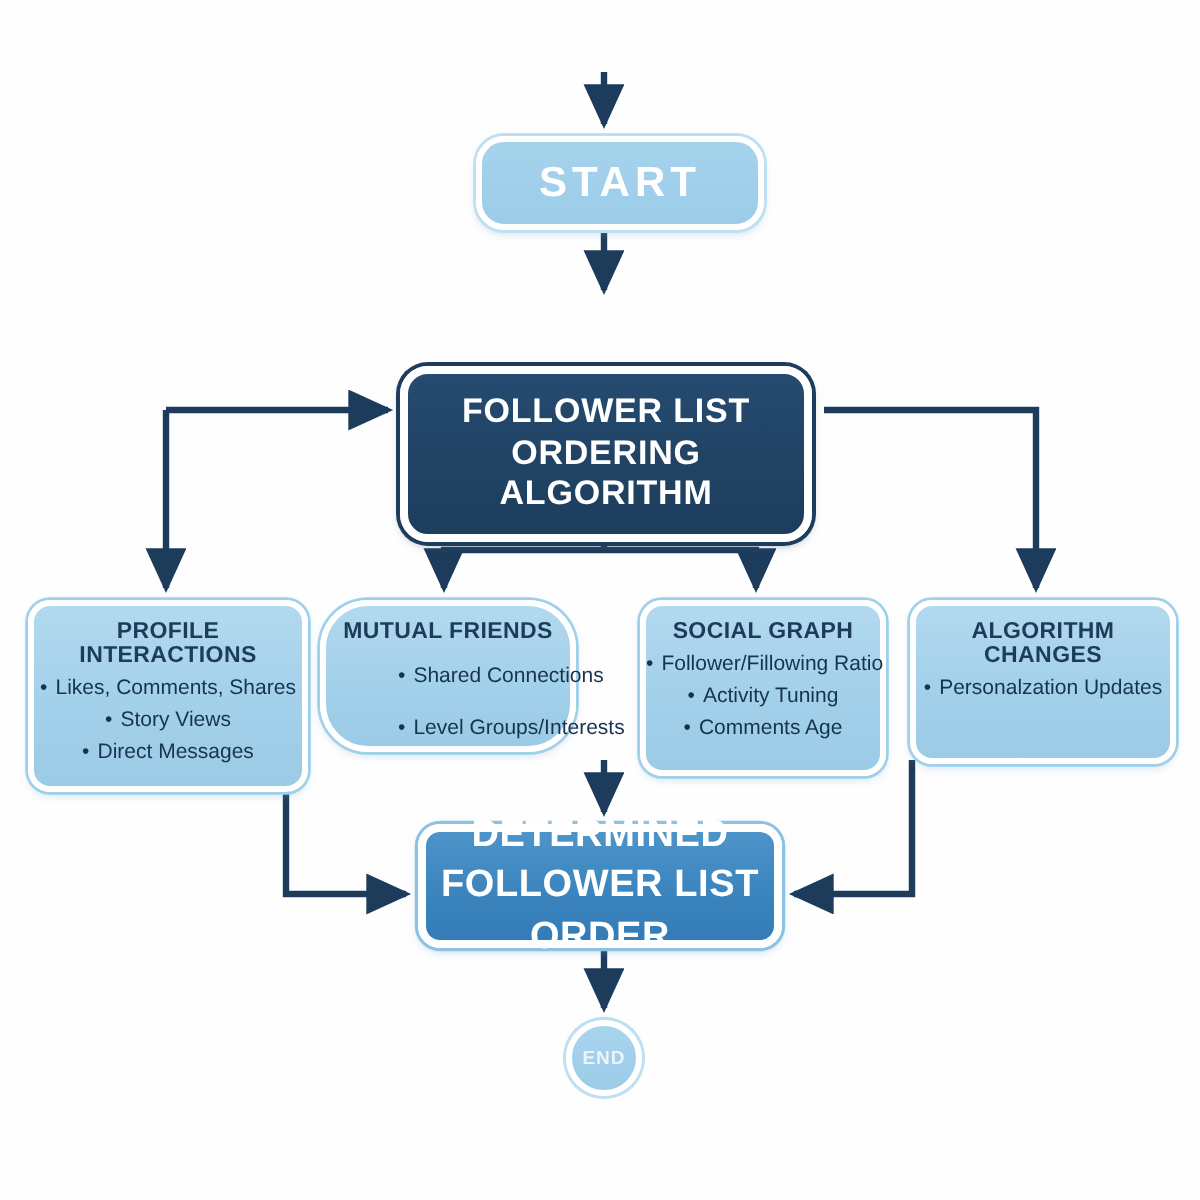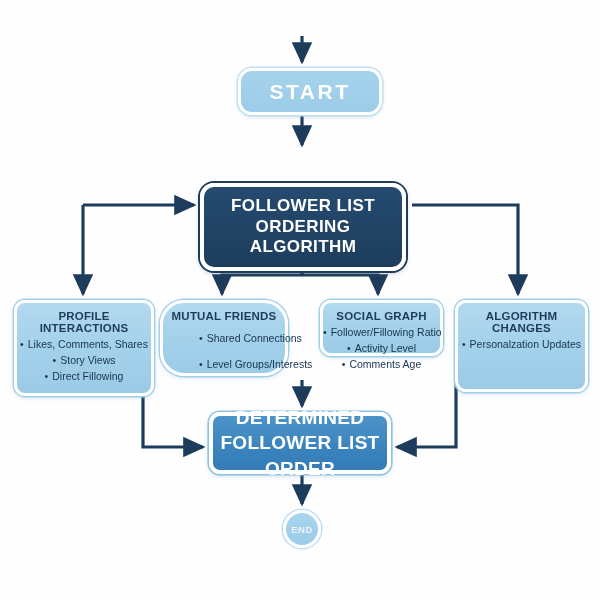--- a/index.html
+++ b/index.html
@@ -95,22 +95,22 @@
     white-space: nowrap;
   }
   .cat .cat-list li::before {
     content: "\2022";
     margin-right: 4px;
   }
   .cat.spaced .cat-list li { line-height: 2.5; padding-left: 36px; }
 
   #node-cat-0 { left: 14px;  top: 300px; width: 140px; height: 96px; }
   #node-cat-1 { left: 160px; top: 300px; width: 128px; height: 76px; border-radius: 24px; }
-  #node-cat-2 { left: 320px; top: 300px; width: 123px; height: 56px; }
-  #node-cat-3 { left: 455px; top: 300px; width: 133px; height: 92px; }
+  #node-cat-2 { left: 320px; top: 300px; width: 123px; height: 88px; }
+  #node-cat-3 { left: 455px; top: 300px; width: 133px; height: 82px; }
 
   
   #node-determined {
     left: 209px; top: 412px;
     width: 182px; height: 62px;
     border-radius: 11px;
     background: linear-gradient(180deg,#4d94c9 0%, #3a83bd 60%, #337cb7 100%);
     border: 4px solid #ffffff;
     box-shadow: 0 0 0 1.6px #8cc2e2, 0 2px 5px rgba(110,160,195,.35);
   }
@@ -171,37 +171,37 @@
 
   <div class="node" id="node-algorithm">
     <span class="lbl">FOLLOWER LIST ORDERING ALGORITHM</span>
   </div>
 
   <div class="node cat" id="node-cat-0">
     <span class="cat-title">PROFILE INTERACTIONS</span>
     <ul class="cat-list">
       <li>Likes, Comments, Shares</li>
       <li>Story Views</li>
-      <li>Direct Fillowing</li>
+      <li>Direct Messages</li>
     </ul>
   </div>
 
   <div class="node cat spaced" id="node-cat-1">
     <span class="cat-title">MUTUAL FRIENDS</span>
     <ul class="cat-list">
       <li>Shared Connections</li>
       <li>Level Groups/Interests</li>
     </ul>
   </div>
 
   <div class="node cat" id="node-cat-2">
     <span class="cat-title">SOCIAL GRAPH</span>
     <ul class="cat-list">
       <li>Follower/Fillowing Ratio</li>
-      <li>Activity Level</li>
+      <li>Activity Tuning</li>
       <li>Comments Age</li>
     </ul>
   </div>
 
   <div class="node cat" id="node-cat-3">
     <span class="cat-title">ALGORITHM CHANGES</span>
     <ul class="cat-list">
       <li>Personalzation Updates</li>
     </ul>
   </div>

